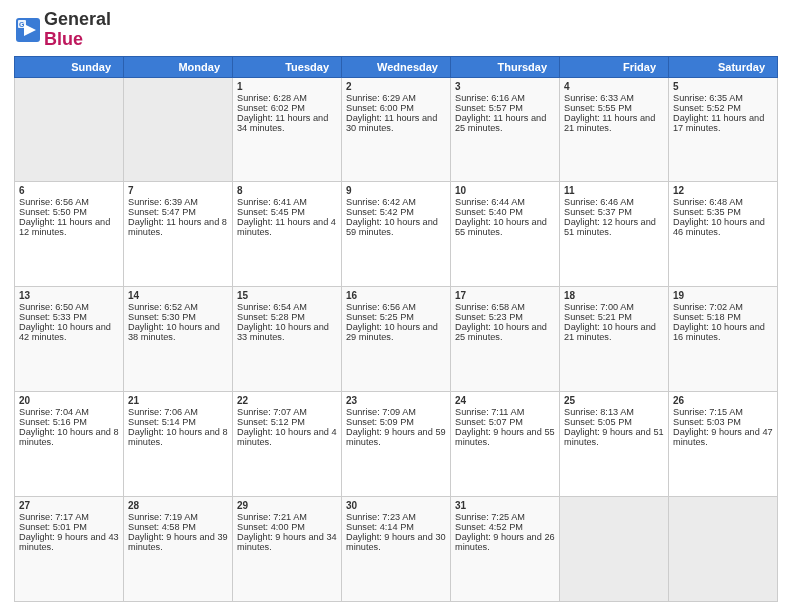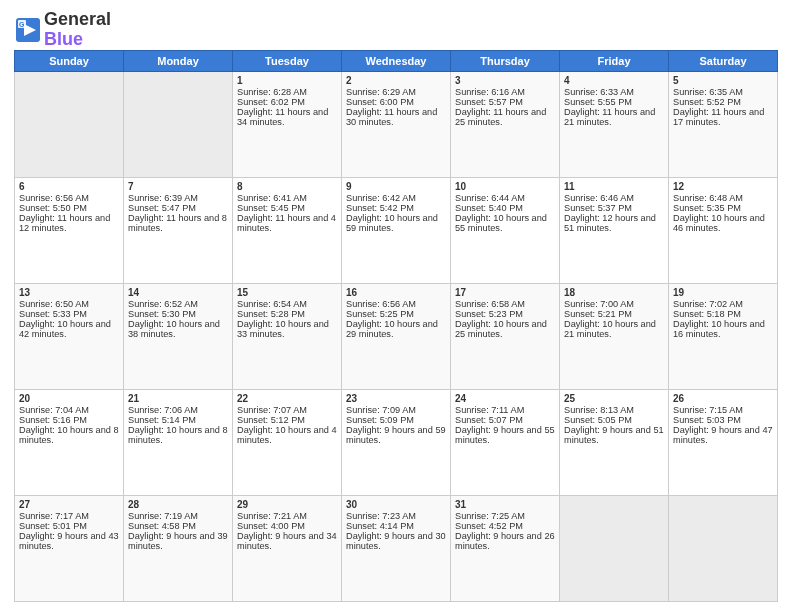--- a/index.html
+++ b/index.html
@@ -14,33 +14,34 @@
       width: 792px;
       height: 612px;
       padding: 10px 14px 10px 14px;
       display: flex;
       flex-direction: column;
     }
     .header {
       display: flex;
       justify-content: space-between;
       align-items: flex-start;
+      margin-bottom: 6px;
     }
     .logo {
       display: flex;
       align-items: center;
       gap: 0px;
     }
     .logo-text {
       font-size: 18px;
       font-weight: bold;
       color: #333;
       line-height: 1.1;
     }
-    .logo-text .blue { color: #8b5cf6; }
+    .logo-text .blue { color: #be185d; }
     .logo-icon {
       width: 28px;
       height: 28px;
       margin-right: 2px;
     }
     .title-block {
       text-align: right;
     }
     .month-title {
       font-size: 32px;
@@ -62,21 +63,21 @@
       border-collapse: collapse;
       flex: 1;
       table-layout: fixed;
     }
     thead tr th {
       background: #3a7bd5;
       color: #fff;
       font-size: 11px;
       font-weight: bold;
       padding: 4px 12px;
-      text-align: center;
+      text-align: right;
       border: 1px solid #2a60b0;
     }
     tbody tr td {
       border: 1px solid #ccc;
       vertical-align: top;
       padding: 3px 4px;
       font-size: 9.2px;
       color: #333;
       background: #fff;
       height: 84px;

